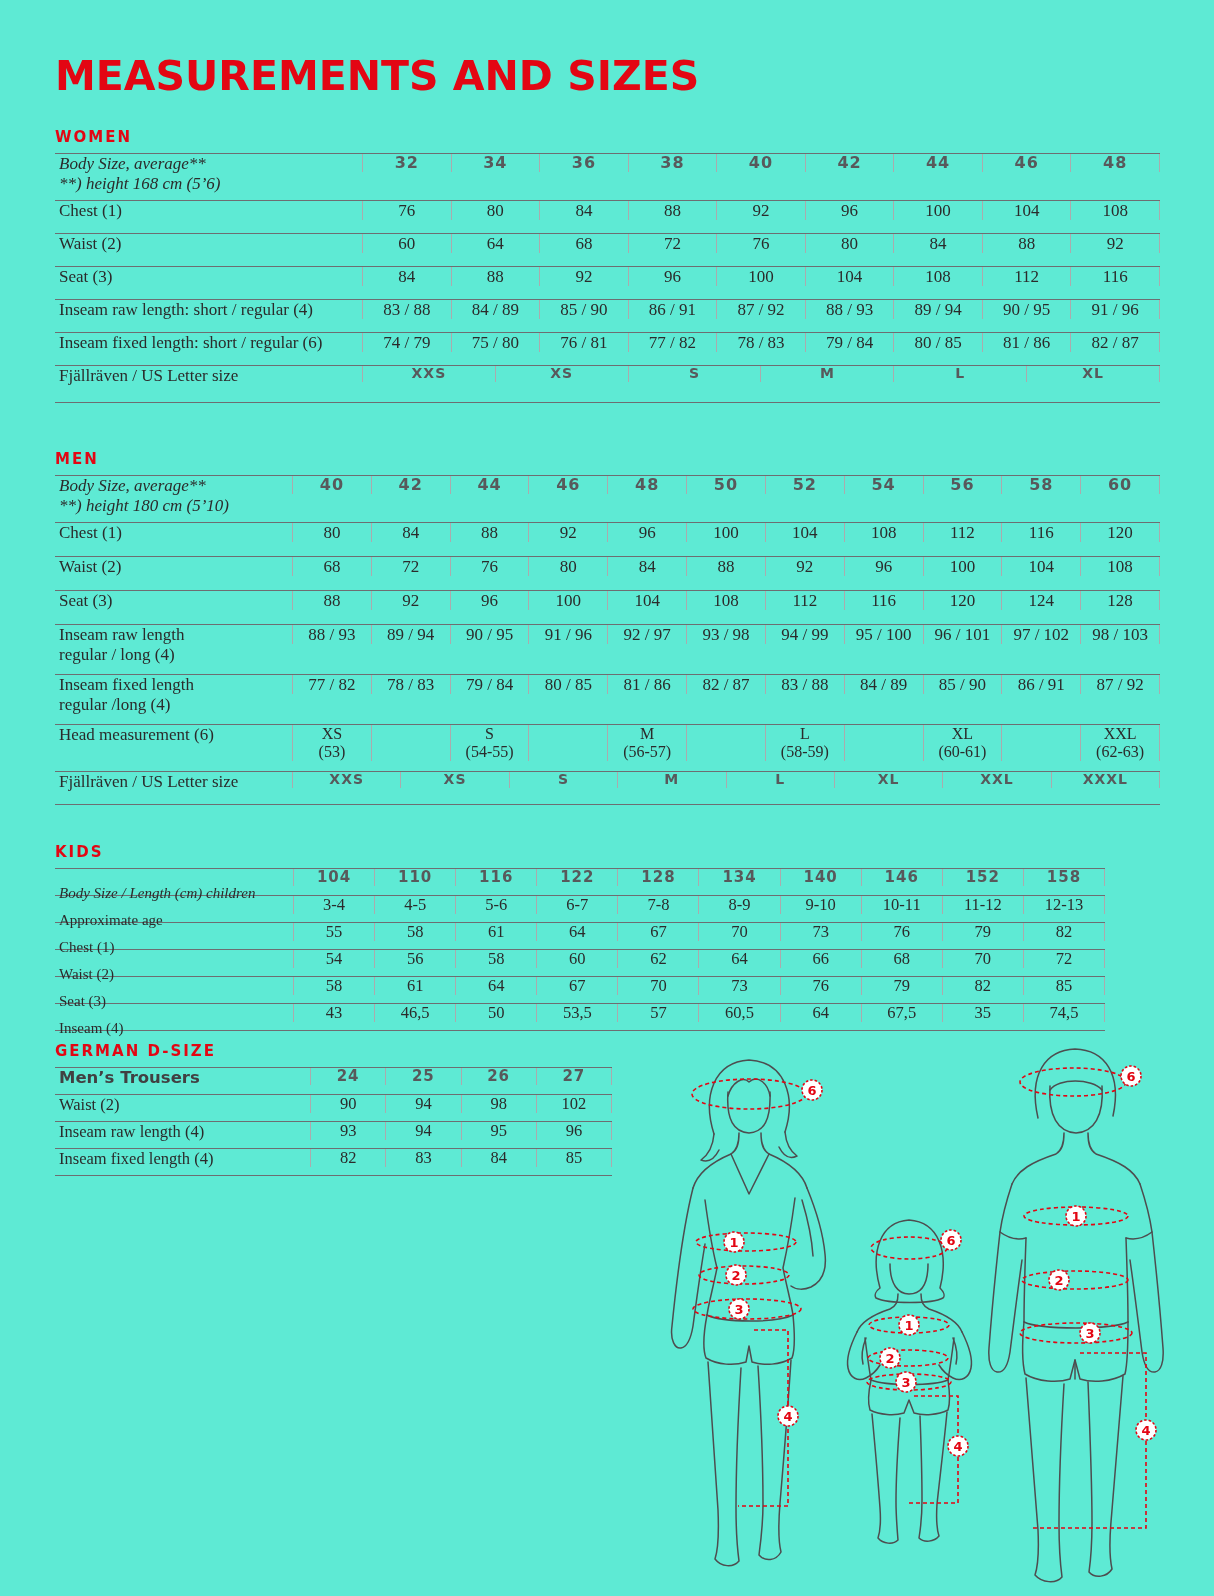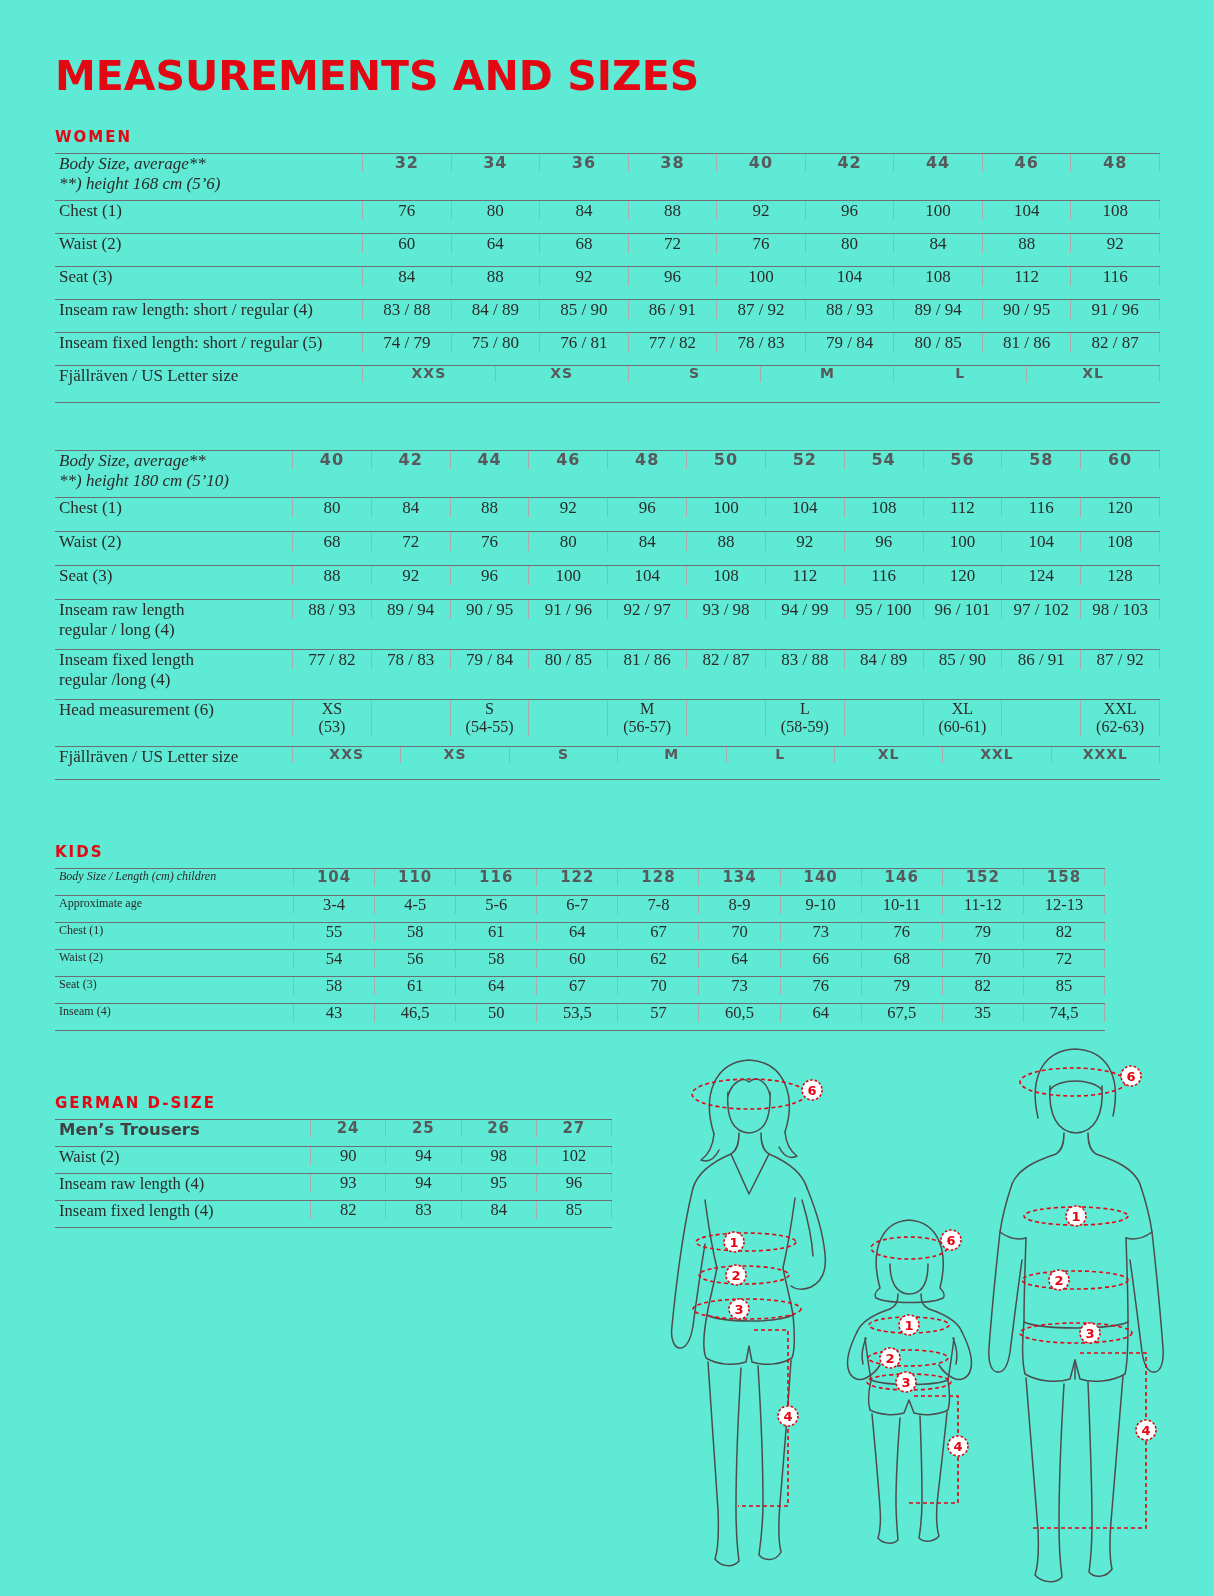--- a/index.html
+++ b/index.html
@@ -39,27 +39,27 @@
   .t-men .cells{grid-template-columns:repeat(11,1fr);}
   .t-men .row-letter .cells{grid-template-columns:repeat(8,1fr);}
   .t-men .trow{height:33px;}
   .t-men .row-header{height:46px;}
   .t-men .row-2line{height:49px;}
   .t-men .row-head{height:46px;}
   .t-men .row-head .cell{font-size:16px;}
   .t-men .row-letter{height:32px;}
   
   .sec-kids{top:843px;width:1050px;}
-  .t-kids .lbl{width:238px;font-size:12px;}
+  .t-kids .lbl{width:238px;font-size:15px;margin-top:16px;}
   .t-kids .cells{grid-template-columns:repeat(10,1fr);}
   .t-kids .trow{height:26px;}
   .t-kids .cell{font-size:16.5px;}
   .t-kids .num-hdr{font-size:15px;}
   
-  .sec-german{top:1094px;width:557px;}
+  .sec-german{top:1042px;width:557px;}
   .t-german .lbl{width:227px;font-size:16.5px;}
   .t-german .cells{grid-template-columns:repeat(4,1fr);padding-left:28px;}
   .t-german .trow{height:26px;}
   .t-german .cell{font-size:16.5px;}
   .t-german .num-hdr{font-size:15px;}
   
   .figures{position:absolute;left:618px;top:1038px;width:584px;height:556px;}
   .body-line{fill:none;stroke:#4d4d4f;stroke-width:1.5;stroke-linecap:round;stroke-linejoin:round;}
   .meas{fill:none;stroke:#e30613;stroke-width:1.6;stroke-dasharray:4 3;}
   .mk{fill:#ffffff;stroke:#e30613;stroke-width:1.6;stroke-dasharray:2.5 2;}
@@ -141,21 +141,21 @@
             <div class="cell">85 / 90</div>
             <div class="cell">86 / 91</div>
             <div class="cell">87 / 92</div>
             <div class="cell">88 / 93</div>
             <div class="cell">89 / 94</div>
             <div class="cell">90 / 95</div>
             <div class="cell">91 / 96</div>
           </div>
       </div>
       <div class="trow">
-        <div class="lbl">Inseam fixed length: short / regular (5)</div>
+        <div class="lbl">Inseam fixed length: short / regular (6)</div>
         <div class="cells">
             <div class="cell">74 / 79</div>
             <div class="cell">75 / 80</div>
             <div class="cell">76 / 81</div>
             <div class="cell">77 / 82</div>
             <div class="cell">78 / 83</div>
             <div class="cell">79 / 84</div>
             <div class="cell">80 / 85</div>
             <div class="cell">81 / 86</div>
             <div class="cell">82 / 87</div>
@@ -169,20 +169,21 @@
             <div class="cell letter">S</div>
             <div class="cell letter">M</div>
             <div class="cell letter">L</div>
             <div class="cell letter">XL</div>
           </div>
       </div>
     </div>
   </div>
 
   <div class="sec sec-men">
+    <div class="sec-label">MEN</div>
     <div class="table t-men">
       <div class="trow row-header">
         <div class="lbl hdr-lbl">Body Size, average**
 **) height 180 cm (5’10)</div>
         <div class="cells">
             <div class="cell num-hdr">40</div>
             <div class="cell num-hdr">42</div>
             <div class="cell num-hdr">44</div>
             <div class="cell num-hdr">46</div>
             <div class="cell num-hdr">48</div>

